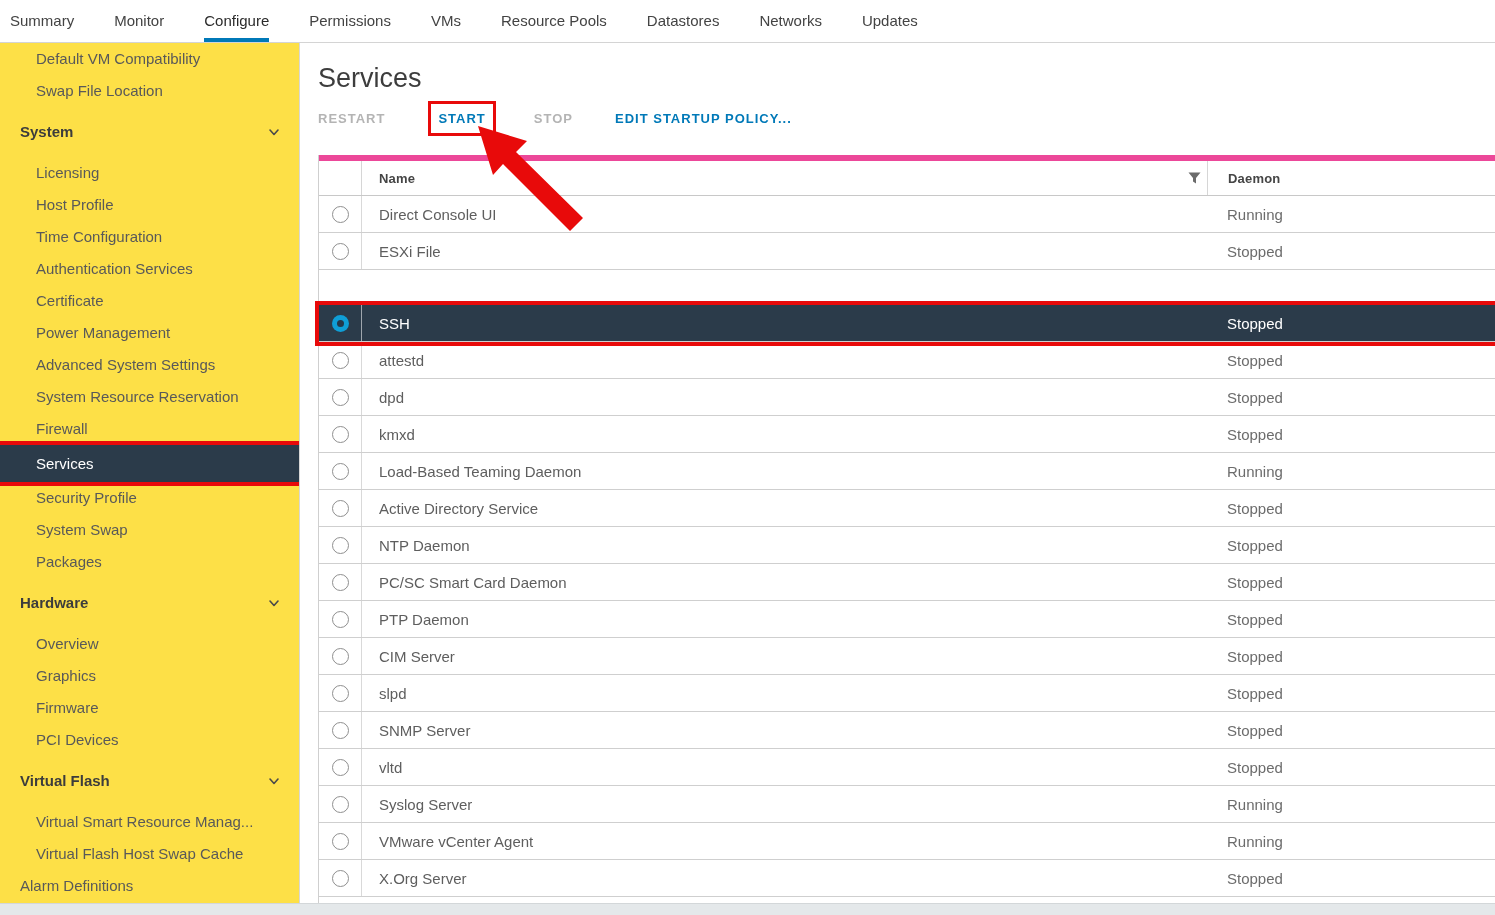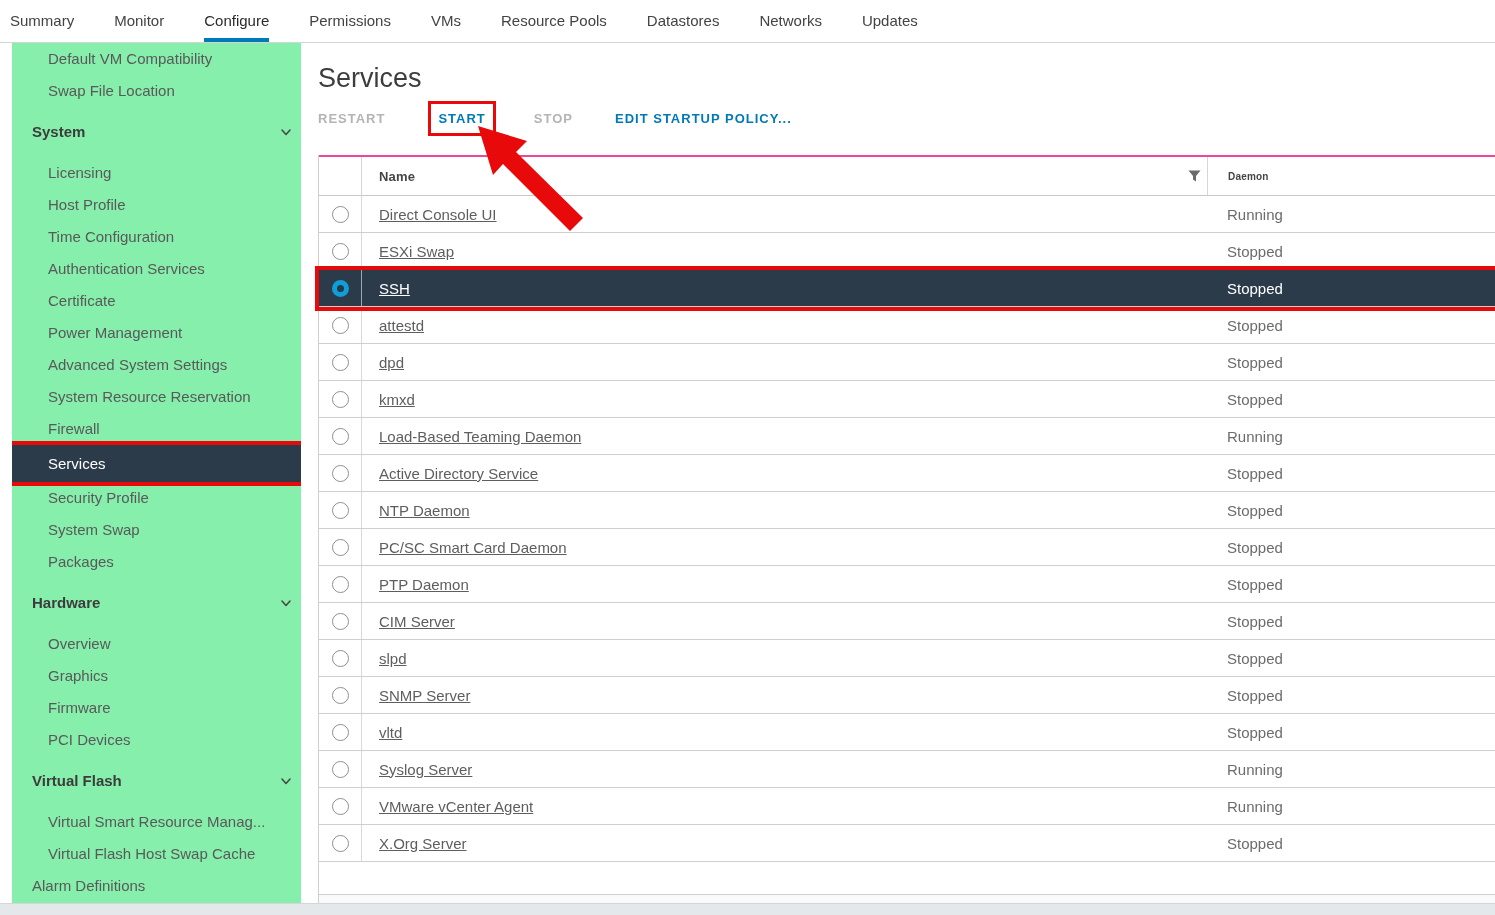--- a/index.html
+++ b/index.html
@@ -10,22 +10,22 @@
   .tabbar { position:absolute; left:0; top:0; width:1495px; height:43px;
     background:#fff; border-bottom:1px solid #d4d4d4; display:flex;
     gap:40px; padding-left:10px; z-index:5; }
   .tab { position:relative; line-height:42px; font-size:15px; color:#434343;
     cursor:pointer; white-space:nowrap;text-align:right; }
   .tab.active { color:#2b2b2b; }
   .tab.active::after { content:""; position:absolute; left:0; right:0;
     bottom:0; height:4px; background:#0079b8; }
 
   
-  .sidebar { position:absolute; left:12px; top:43px; width:300px; bottom:12px;
-    background:#86efac; border-right:1px solid #d7d7d7; overflow:hidden; }
+  .sidebar { position:absolute; left:0; top:43px; width:300px; bottom:12px;
+    background:#fde047; border-right:1px solid #d7d7d7; overflow:hidden; }
   .content { position:absolute; left:301px; top:43px; right:0; bottom:12px;
     background:#fff; overflow:hidden; }
 
   
   .side-child, .side-root { height:32px; line-height:32px; font-size:15px;
     color:#595959; padding-left:36px; white-space:nowrap; overflow:hidden;
     text-overflow:ellipsis; cursor:pointer; }
   .side-root { padding-left:20px; }
   .side-section { height:32px; line-height:32px; margin:9px 0; font-size:15px;
     font-weight:bold; color:#3c3c3c; padding-left:20px; padding-right:18px;
@@ -42,47 +42,47 @@
   .actions { display:flex; align-items:center; margin:12px 0 0 17px;
     height:22px; }
   .action { font-size:13px; font-weight:700; letter-spacing:1px;
     color:#0079b8; cursor:pointer; margin-right:42px; white-space:nowrap; }
   .action.disabled { color:#b4b4b4; cursor:default; }
   .action.annotated { outline:3px solid #e80a0a; outline-offset:7px;
     margin-left:11px; margin-right:48px; }
 
   
   .table { margin:26px 0 0 17px; width:1177px; border-left:1px solid #cfcfcf; }
-  .thead { display:flex; height:41px; border-top:2px solid #ec4899;
+  .thead { display:flex; height:41px; border-top:6px solid #ec4899;
     border-bottom:1px solid #c8c8c8; align-items:stretch;justify-content:center; }
   .hcell-radio { width:42px; flex:0 0 auto; }
   .hcell-name { flex:1 1 auto; border-left:1px solid #d6d6d6;
     display:flex; align-items:center; padding-left:17px; }
   .hcell-name .hlabel { font-size:13px; font-weight:700; color:#454545;
     letter-spacing:.2px; }
   .hcell-name .spacer { flex:1 1 auto; }
   .filter-btn { width:26px; display:flex; align-items:center;
     justify-content:center; cursor:pointer; }
   .hcell-daemon { width:288px; flex:0 0 auto; border-left:1px solid #d6d6d6;
-    display:flex; align-items:center; padding-left:20px; font-size:10px;
+    display:flex; align-items:center; padding-left:20px; font-size:13px;
     font-weight:700; color:#454545; letter-spacing:.2px; }
 
   .trow { display:flex; height:37px; border-bottom:1px solid #cfcfcf;
     align-items:stretch; background:#fff; cursor:pointer; }
   .cell-radio { width:42px; flex:0 0 auto; display:flex; align-items:center;
     justify-content:center; }
   .radio { width:17px; height:17px; border-radius:50%;
     border:1px solid #8f8f8f; background:transparent; cursor:pointer; }
   .cell-name { flex:1 1 auto; border-left:1px solid #d9d9d9; display:flex;
-    align-items:center; padding-left:17px; font-size:15px; color:#5e5e5e;text-decoration:underline; }
+    align-items:center; padding-left:17px; font-size:15px; color:#5e5e5e; }
   .cell-daemon { width:288px; flex:0 0 auto; display:flex; align-items:center;
     padding-left:20px; font-size:15px; color:#6c6c6c; }
 
   .trow.selected { background:#2b3b4a; outline:4px solid #e80a0a;
-    outline-offset:0; position:relative; z-index:2; }
+    outline-offset:0; position:relative; z-index:2;margin-top:35px; }
   .trow.selected .cell-name, .trow.selected .cell-daemon { color:#ffffff; }
   .trow.selected .cell-name { border-left-color:rgba(255,255,255,.55); }
   .trow.selected .radio { border:none; background:#0f9ed6; position:relative; }
   .trow.selected .radio::after { content:""; position:absolute; left:5px;
     top:5px; width:7px; height:7px; border-radius:50%; background:#25384a; }
 
   .empty-row { height:33px; border-bottom:1px solid #cfcfcf; background:#fff; }
   .tfooter { height:15px; background:#fafafa; border-bottom:1px solid #e2e2e2; }
 
   
@@ -187,21 +187,21 @@
           <div class="cell-radio">
             <span class="radio"></span>
           </div>
           <div class="cell-name">Direct Console UI</div>
           <div class="cell-daemon">Running</div>
         </div>
         <div class="trow">
           <div class="cell-radio">
             <span class="radio"></span>
           </div>
-          <div class="cell-name">ESXi Swap</div>
+          <div class="cell-name">ESXi File</div>
           <div class="cell-daemon">Stopped</div>
         </div>
         <div class="trow selected">
           <div class="cell-radio">
             <span class="radio"></span>
           </div>
           <div class="cell-name">SSH</div>
           <div class="cell-daemon">Stopped</div>
         </div>
         <div class="trow">

